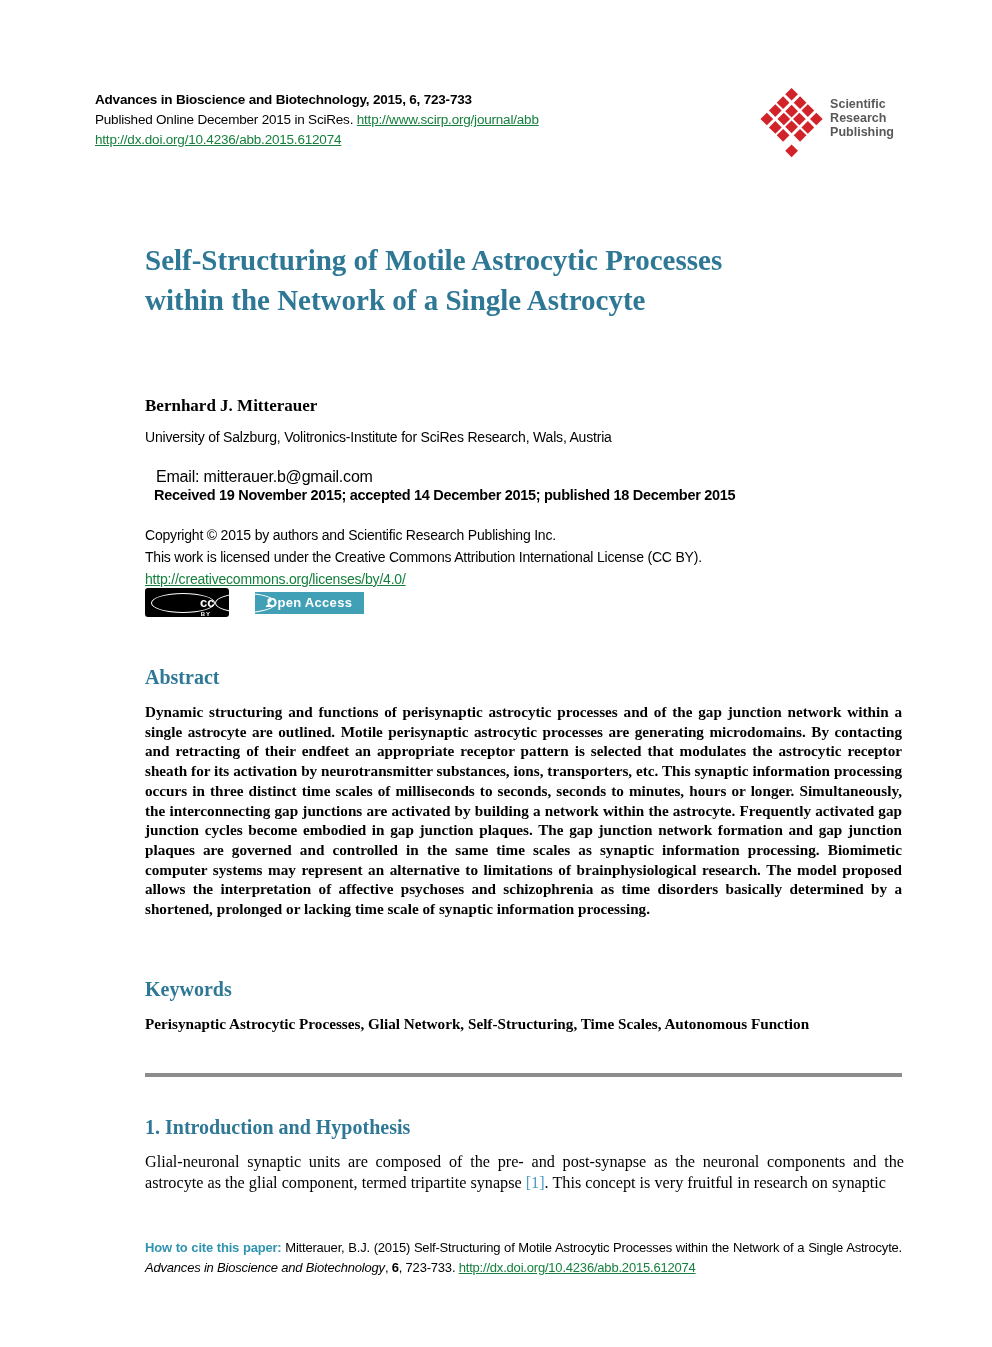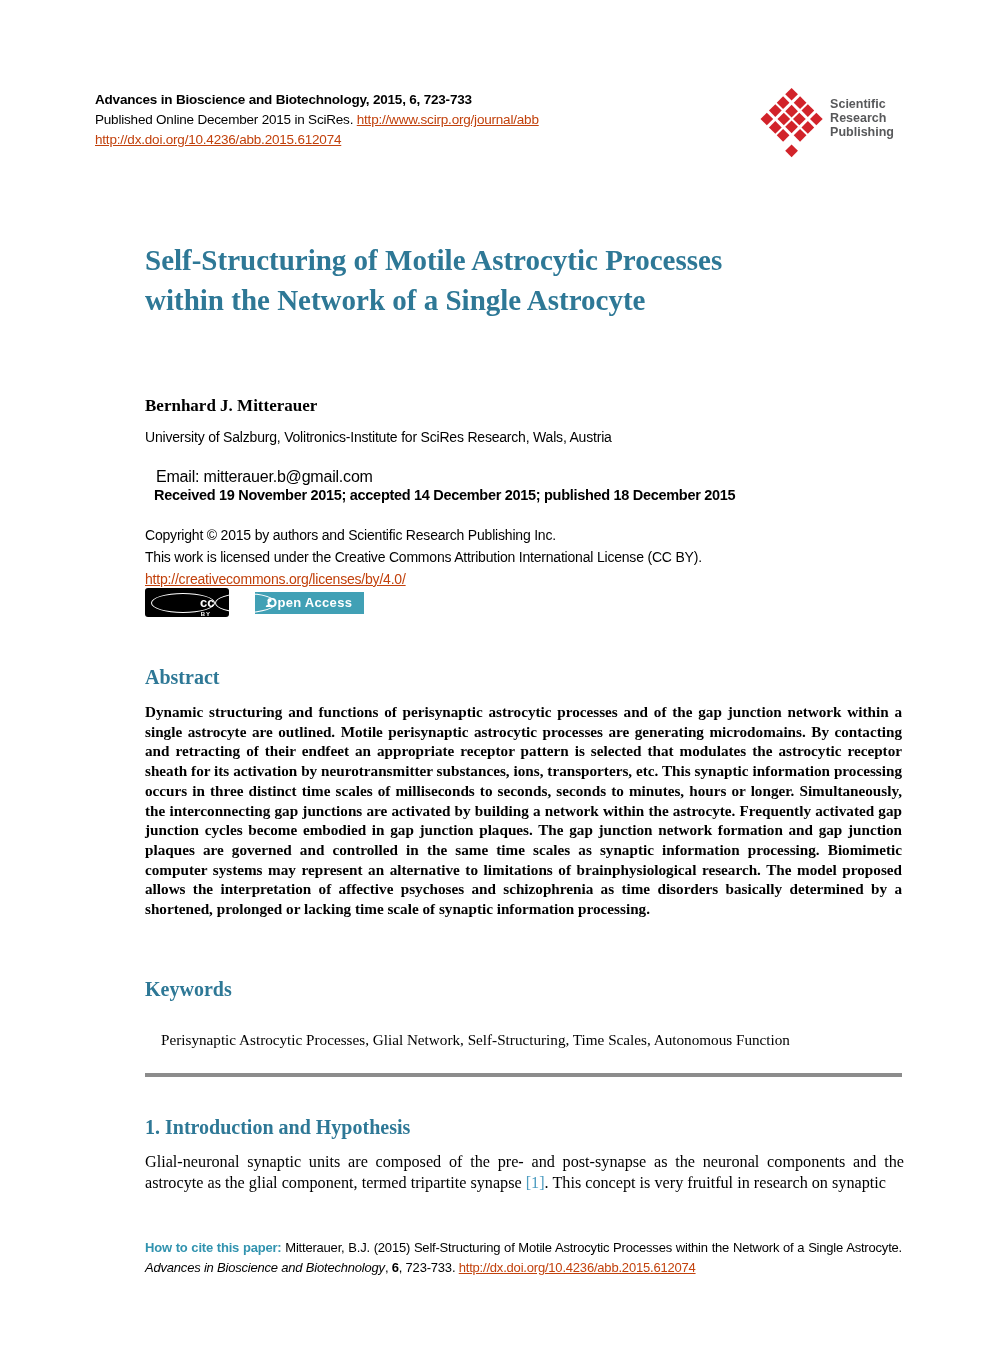--- a/index.html
+++ b/index.html
@@ -5,21 +5,21 @@
   html,body{margin:0;padding:0;background:#ffffff;}
   body{width:992px;height:1347px;}
   .page{position:relative;width:992px;height:1347px;background:#fff;overflow:hidden;
         font-family:"Liberation Serif",serif;color:#000;}
 
   
   .header{position:absolute;top:90px;left:95px;right:80px;display:flex;
           justify-content:space-between;align-items:flex-start;gap:36px;}
   .header-meta{font-family:"Liberation Sans",sans-serif;font-size:13.5px;line-height:20px;letter-spacing:-0.2px;}
   .h-line1{font-weight:bold;}
-  .link{color:#c2410c;text-decoration:underline;cursor:pointer;}
+  .link{color:#15803d;text-decoration:underline;cursor:pointer;}
   .logo{display:flex;align-items:center;gap:10px;margin-top:4px;margin-right:18px;}
   .logo-diamonds{width:46px;height:46px;display:grid;
                  grid-template-columns:repeat(4,9px);grid-template-rows:repeat(4,9px);
                  gap:2.5px;transform:rotate(-45deg);margin:2px 4px 0 0;}
   .logo-diamonds span{background:#D2232A;display:block;}
   .logo-diamonds span.offset{transform:translate(-5px,5px);}
   .logo-text{font-family:"Liberation Sans",sans-serif;font-weight:bold;font-size:12.5px;
              line-height:14px;color:#58595B;}
 
   
@@ -47,22 +47,22 @@
   .oa-badge{margin-left:26px;margin-top:4px;background:#41A0B5;color:#fff;
             font-family:"Liberation Sans",sans-serif;font-size:13px;font-weight:bold;
             padding:3px 12px 4px 12px;letter-spacing:0.3px;}
 
   
   .h-teal{position:absolute;left:145px;margin:0;font-size:20px;font-weight:bold;color:#2E7896;}
   .abstract-h{top:666px;}
   .abstract-body{position:absolute;top:702px;left:145px;width:757px;margin:0;
                  font-size:15.2px;line-height:19.7px;font-weight:bold;text-align:justify;}
   .keywords-h{top:978px;}
-  .keywords-body{position:absolute;top:1014px;left:145px;width:700px;margin:16px;
-                 font-size:15.2px;line-height:20.5px;font-weight:normal;}
+  .keywords-body{position:absolute;top:1014px;left:145px;width:700px;margin:0;
+                 font-size:15.2px;line-height:20.5px;font-weight:bold;}
   .rule{position:absolute;top:1073px;left:145px;width:757px;height:4px;background:#8C8C8C;}
   .intro-h{top:1116px;}
   .intro-body{position:absolute;top:1152px;left:145px;width:759px;margin:0;
               font-size:16.2px;line-height:20.8px;text-align:justify;}
   .ref-link{color:#4C9CC0;cursor:pointer;text-decoration:none;}
 
   
   .footer{position:absolute;top:1238px;left:145px;width:757px;
           font-family:"Liberation Sans",sans-serif;font-size:13px;line-height:19.5px;
           letter-spacing:-0.2px;text-align:justify;}

